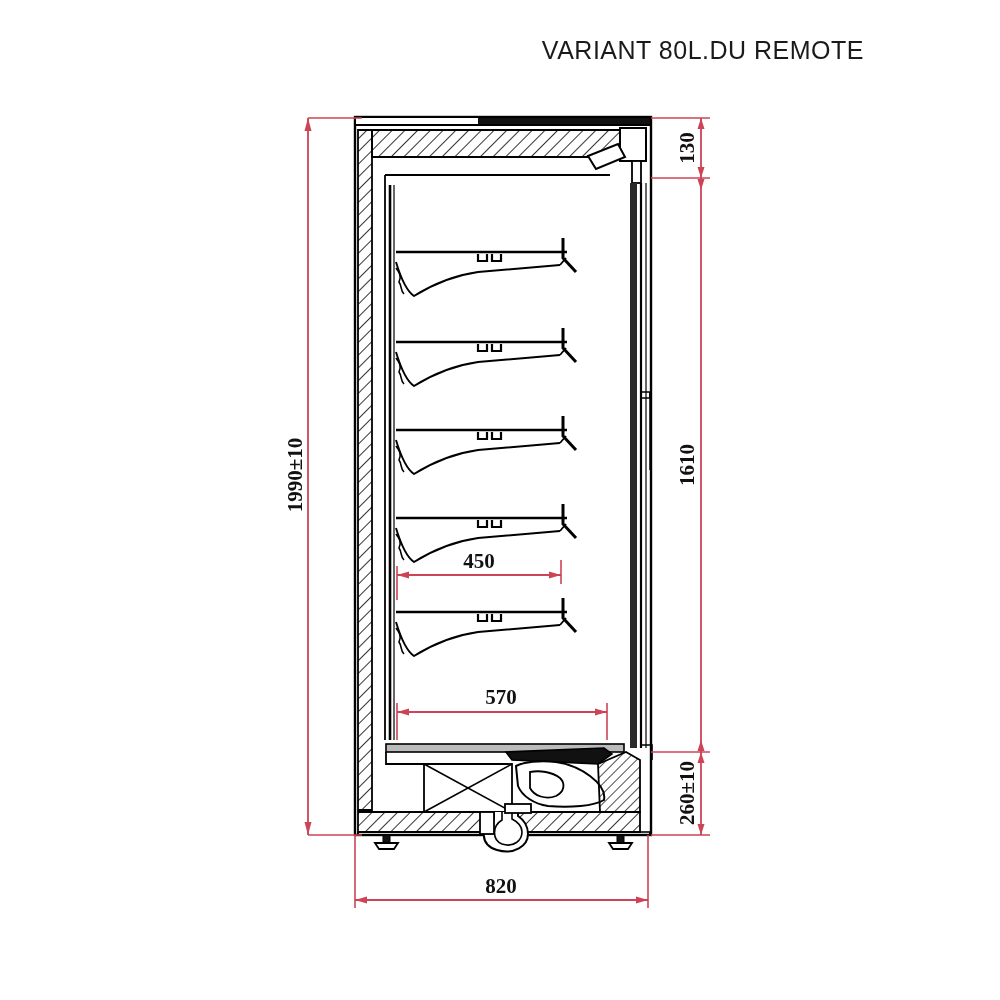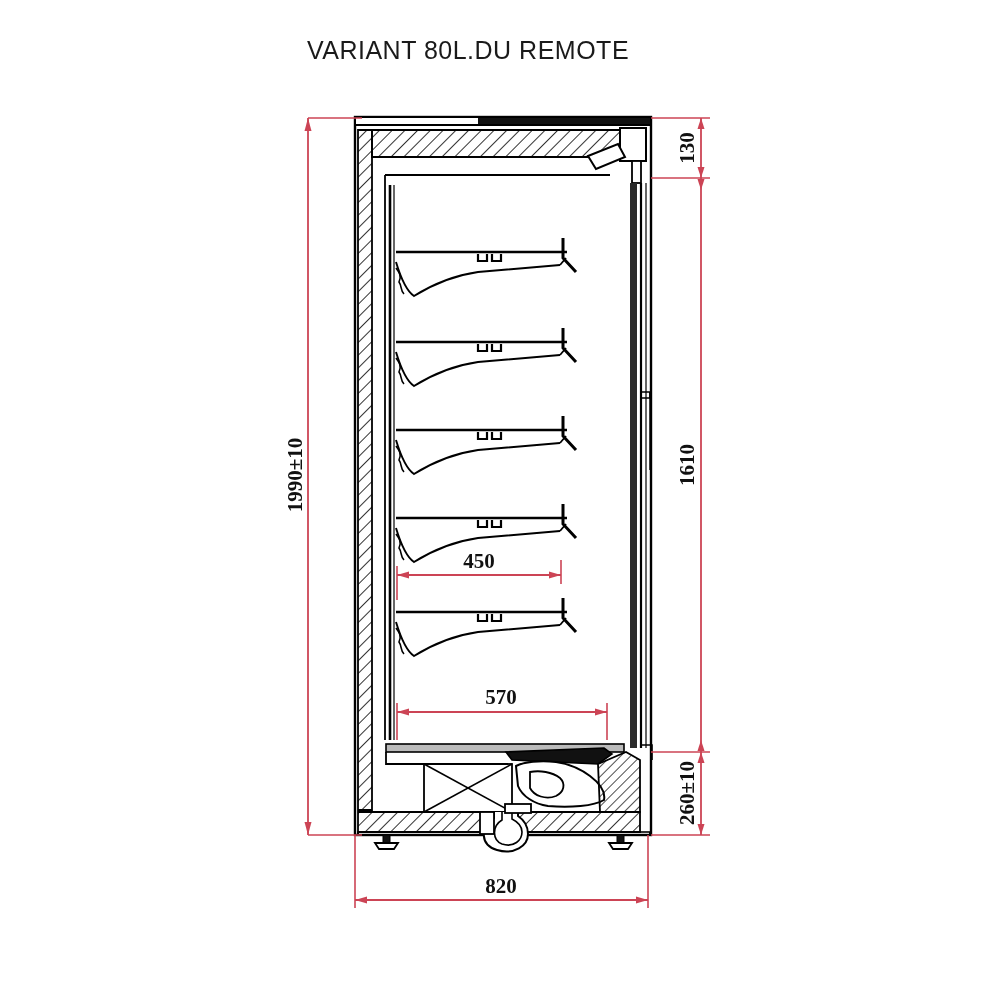--- a/index.html
+++ b/index.html
@@ -17,27 +17,26 @@
     position: relative;
     width: 1000px;
     height: 1000px;
     background: #ffffff;
   }
   #title {
     position: absolute;
     left: 0;
     top: 36px;
     width: 864px;
-    text-align: center;
+    text-align: right;
     font-family: "Liberation Sans", sans-serif;
     font-size: 25px;
     font-weight: 400;
     letter-spacing: 0.5px;
     color: #1a1a1a;
-    padding-left: 36px;
   }
   #drawing {
     position: absolute;
     left: 0;
     top: 0;
   }
   .dim-text {
     font-family: "Liberation Serif", serif;
     font-size: 21px;
     font-weight: 700;

